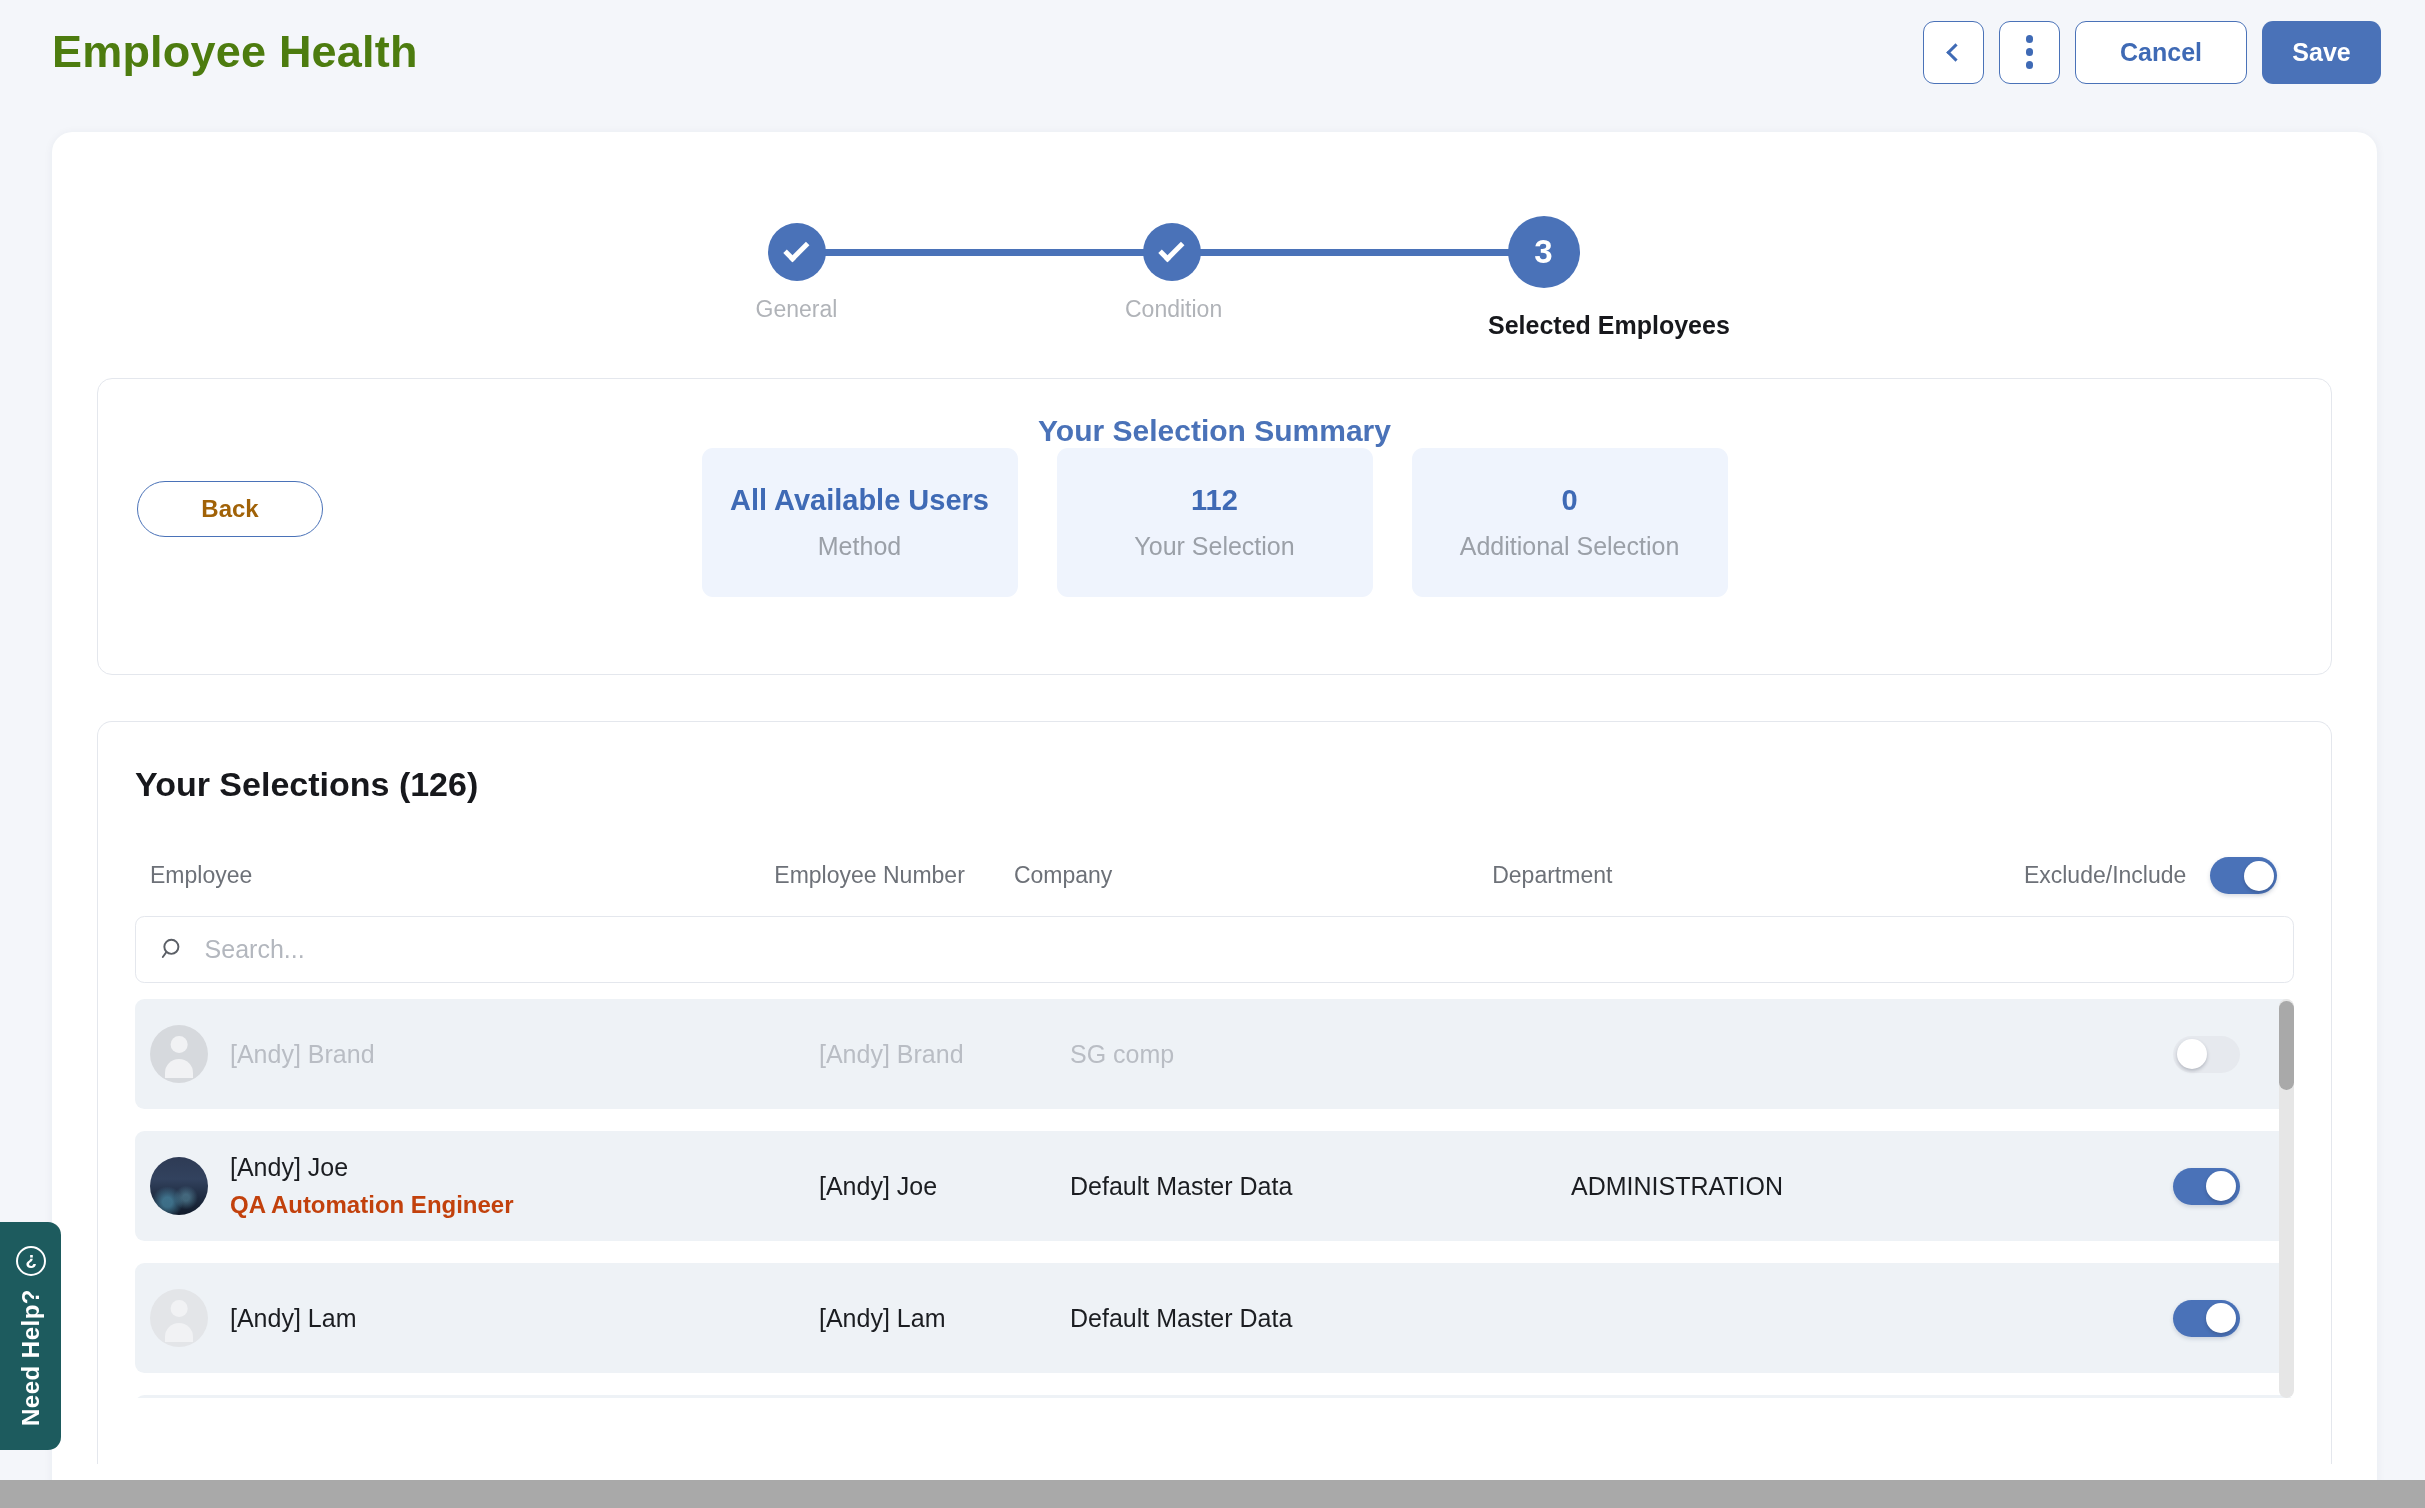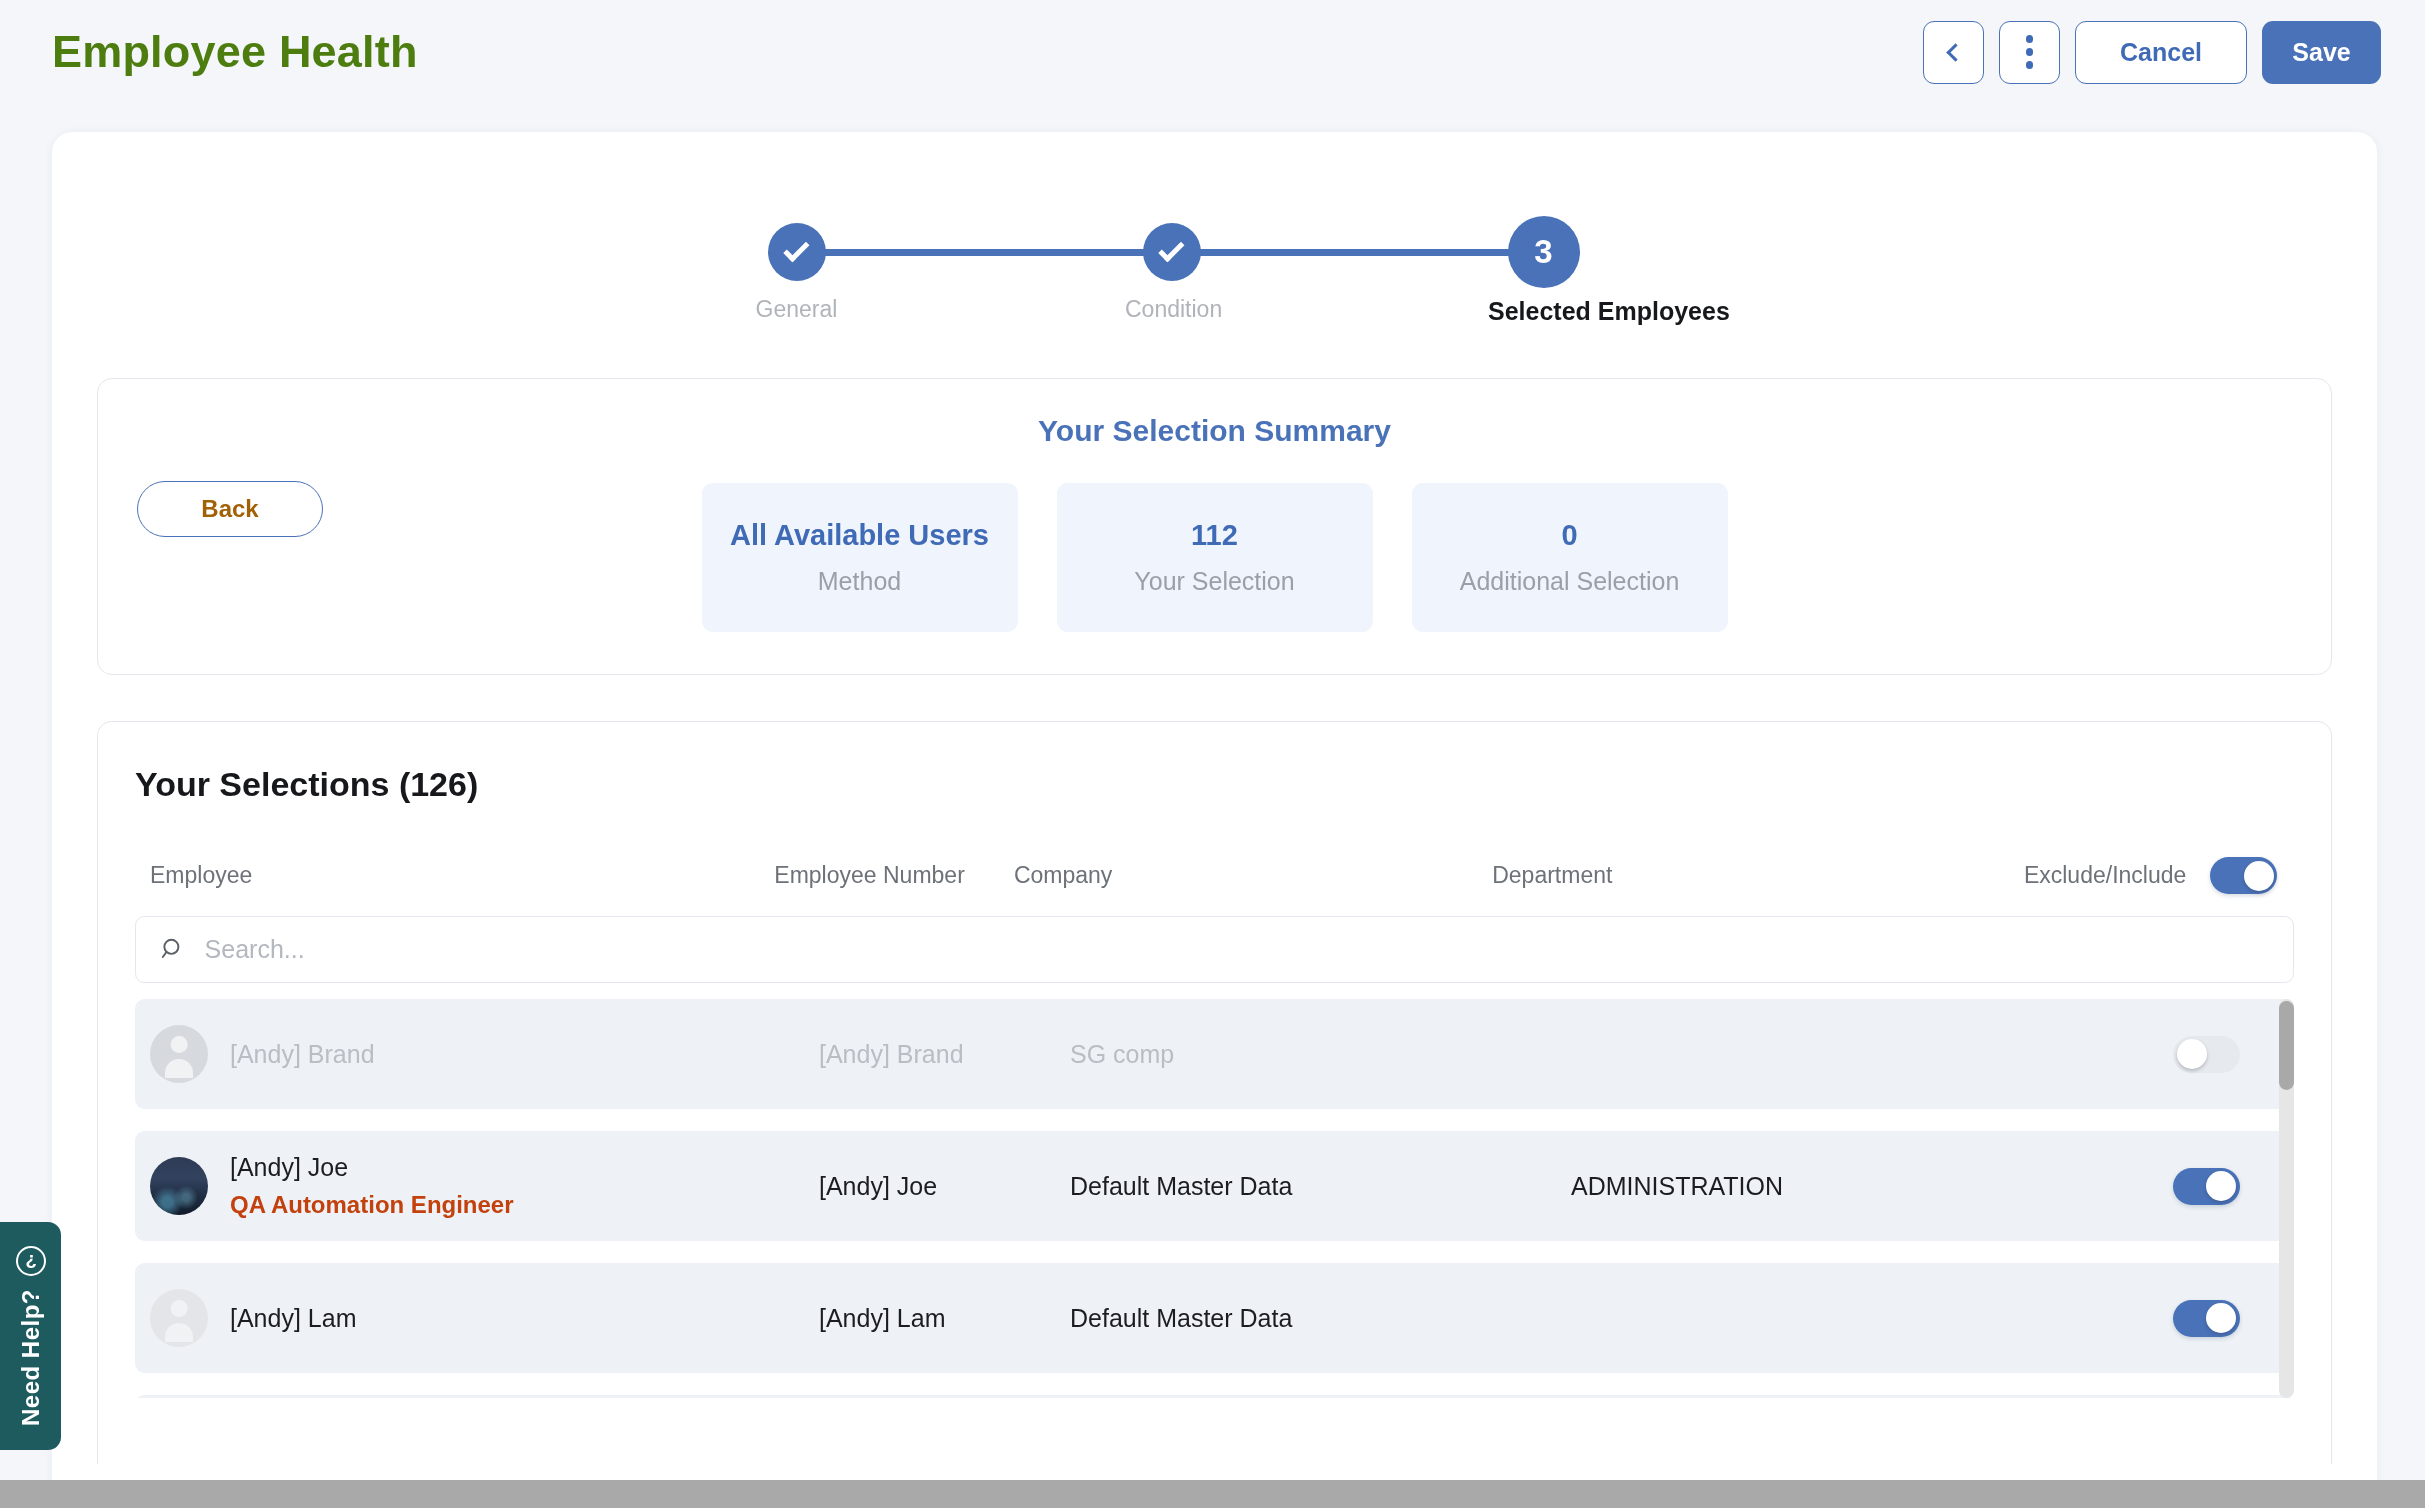--- a/index.html
+++ b/index.html
@@ -63,42 +63,42 @@
   .step { position: absolute; top: 0; text-align: center; }
   .bubble {
     border-radius: 50%; background: #4a72b8; color: #fff;
     display: flex; align-items: center; justify-content: center;
     margin: 0 auto; position: relative; z-index: 2;
   }
   .bubble.done { width: 58px; height: 58px; margin-top: 20.4px; }
   .bubble.active { width: 72px; height: 72px; margin-top: 13px; font-size: 33px; font-weight: bold; }
   .check { display: block; width: 24px; height: 13px; border-left: 5.6px solid #fff; border-bottom: 5.6px solid #fff; transform: rotate(-45deg) translate(1.9px,-2.8px); }
   .step-label { margin-top: 15px; font-size: 23px; color: #b0b3b8; white-space: nowrap; }
-  .step-label.current { color: #17181c; font-weight: bold; font-size: 25px; margin-top: 9px; }
+  .step-label.current { color: #17181c; font-weight: bold; font-size: 25px; margin-top: 23px; }
   #step1 { left: 0px;   width: 93px; }
   #step2 { left: 375px; width: 93px; }
   #step3 { left: 738px; width: 111px; }
 
   
   .summary-panel {
     position: relative; margin: 45px 45px 0; height: 297px;
     border: 1.9px solid #e4e7ed; border-radius: 15px;
   }
   .summary-title {
     text-align: center; color: #4a72b8; font-size: 30px; font-weight: bold;
     padding-top: 35px;
   }
   .btn-back {
     position: absolute; left: 39px; top: 102px;
     width: 186px; height: 56px; border: 1.9px solid #4a72b8; border-radius: 28px;
     background: #fff; color: #a16207; font-size: 24px; font-weight: bold;
     font-family: inherit; display: flex; align-items: center; justify-content: center;
   }
   .summary-cards {
-    display: flex; gap: 39px; justify-content: center; margin-top: 35px;
+    display: flex; gap: 39px; justify-content: center; 
   }
   .sum-card {
     width: 316px; height: 149px; background: #eff4fd; border-radius: 11px;
     display: flex; flex-direction: column; align-items: center; justify-content: center; gap: 15px;
   }
   .sum-value { font-size: 29px; font-weight: bold; color: #3f6ab5; }
   .sum-label { font-size: 25px; color: #9ba0a8; }
 
   
   .sel-panel {

